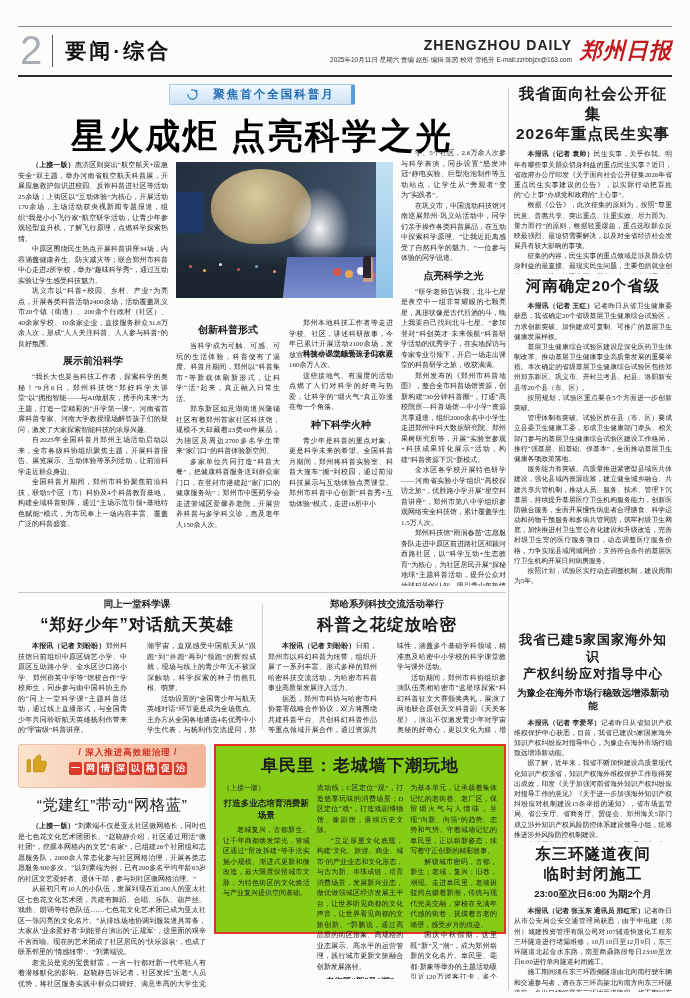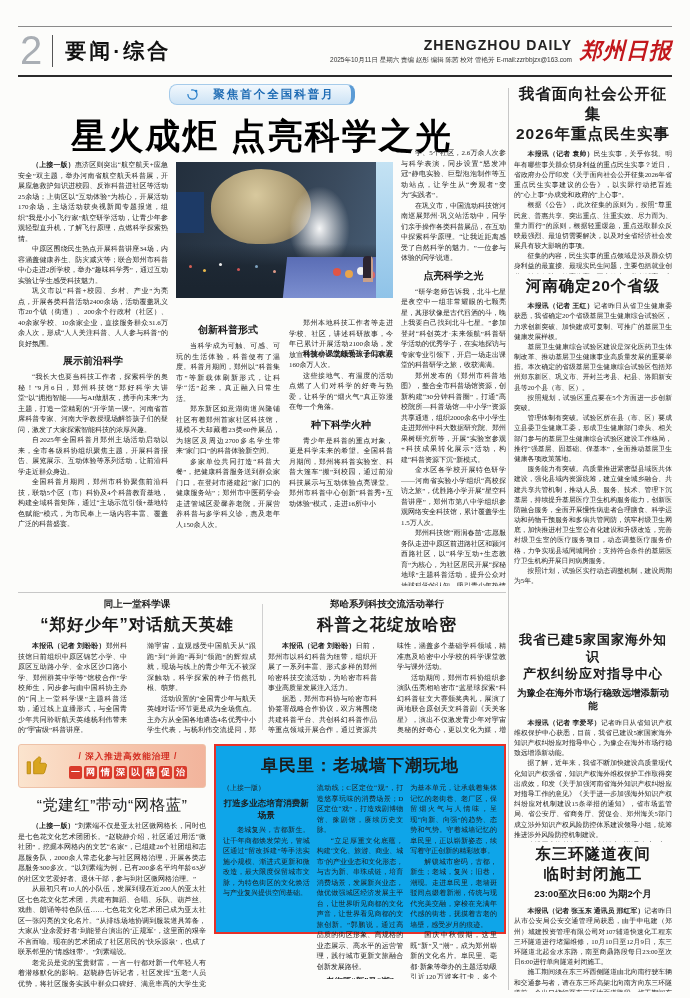--- a/index.html
+++ b/index.html
@@ -22,21 +22,21 @@
   .para{margin:0;text-indent:2em;}
   .noindent{text-indent:0;}
   .body-text{font-family:"Liberation Serif",serif;font-size:7px;line-height:1.5;
              text-align:justify;color:#1d1d1d;overflow:hidden;}
   .sub-head{font-weight:700;text-align:center;font-size:10px;margin:4px 0;text-indent:0;
             font-family:"Liberation Sans",sans-serif;}
   
   .main-left{position:absolute;left:18px;top:84px;width:488px;height:656px;}
   .badge{display:flex;align-items:center;gap:14px;width:fit-content;margin:0 auto;
          padding:2px 16px;background:linear-gradient(180deg,#f2f8fd,#cde3f5);
-         border:1px solid #a6cbea;border-right:4px solid #5b9bd5;border-radius:8px;
+         border:1px solid #a6cbea;border-right:4px solid #5b9bd5;border-radius:2px;
          color:#1f6cb4;font-weight:700;font-size:11.5px;letter-spacing:2px;}
   .headline{margin:8px 0 0 0;text-align:center;font-size:35px;font-weight:900;
             letter-spacing:2px;color:#000;}
   .col{position:absolute;}
   .col1{left:0;top:76px;width:150px;height:428px;}
   .col2{left:158px;top:234px;width:104px;height:266px;}
   .col3{left:271px;top:234px;width:104px;height:266px;}
   .col4{left:383px;top:64px;width:105px;height:438px;}
   
   .photo{position:absolute;left:158px;top:78px;width:217px;height:136px;overflow:hidden;
@@ -67,33 +67,33 @@
   .vdiv-sub{position:absolute;left:244px;top:520px;height:126px;width:1px;background:#d0d0d0;}
   
   .sub-article{position:absolute;top:514px;width:238px;height:140px;}
   .sub-a{left:0;} .sub-b{left:250px;}
   .kicker{text-align:center;font-size:9.5px;color:#222;margin-bottom:3px;font-weight:bold;}
   .sub-title{text-align:center;font-size:16.5px;font-weight:900;letter-spacing:1px;margin-bottom:5px;}
   .two-col{display:flex;gap:20px;height:96px;overflow:hidden;}
   .two-col>div{flex:1;}
   
   .grid-box{position:absolute;left:18px;top:744px;width:188px;height:248px;overflow:hidden;}
-  .banner{height:44px;border-radius:3px;display:flex;align-items:flex-start;gap:6px;padding:6px 6px;
+  .banner{height:44px;border-radius:3px;display:flex;align-items:flex-end;gap:6px;padding:12px 6px;
           background:linear-gradient(90deg,#fbe4ce,#f6c6ad 55%,#f2b49c);box-sizing:border-box;
           border:1px solid #eec2a8;}
   .banner-text{flex:1;text-align:center;}
   .banner-kicker{font-size:8.5px;font-weight:700;color:#d22c20;letter-spacing:1px;}
   .slogan{margin-top:3px;display:flex;justify-content:center;gap:2px;}
   .slog-char{display:inline-block;width:13px;height:13px;line-height:13px;border-radius:2px;
              background:#d93a2b;color:#fff;font-size:9px;font-weight:700;text-align:center;}
   .grid-headline{text-align:center;font-size:15.5px;font-weight:400;margin:7px 0 5px 0;letter-spacing:.5px;}
   .grid-body{height:168px;}
   
   .fumin-box{position:absolute;left:214px;top:744px;width:292px;height:190px;box-sizing:border-box;
-             border:2px solid #e63129;padding:6px 7px;background:#0ea5e9;}
+             border:2px solid #e63129;padding:6px 7px;background:#84cc16;}
   .fumin-title{text-align:center;font-size:17px;font-weight:900;letter-spacing:1px;margin:2px 0 6px 0;}
   .three-col{display:flex;gap:7px;height:196px;overflow:hidden;}
   .three-col>div{flex:1;}
   .fumin-sub{font-weight:700;font-size:8.5px;margin:3px 0;text-indent:0;text-align:center;
              font-family:"Liberation Sans",sans-serif;}
   
   .vdiv-main{position:absolute;left:508px;top:88px;height:902px;width:1px;background:#c7c7c7;}
   .right-col{position:absolute;left:514px;top:84px;width:158px;height:910px;}
   .r-article{position:absolute;left:0;width:158px;overflow:hidden;}
   .r1{top:0;height:190px;} .r2{top:192px;height:354px;} .r3{top:548px;height:210px;} .r4{top:760px;height:148px;}

